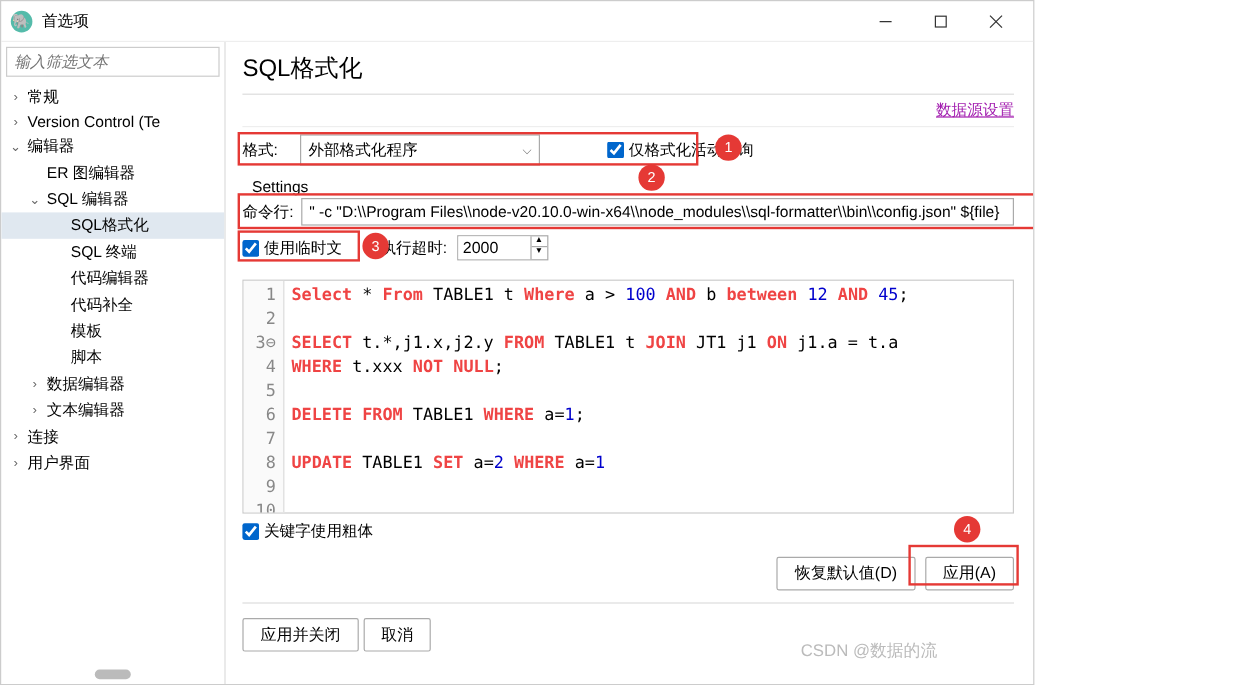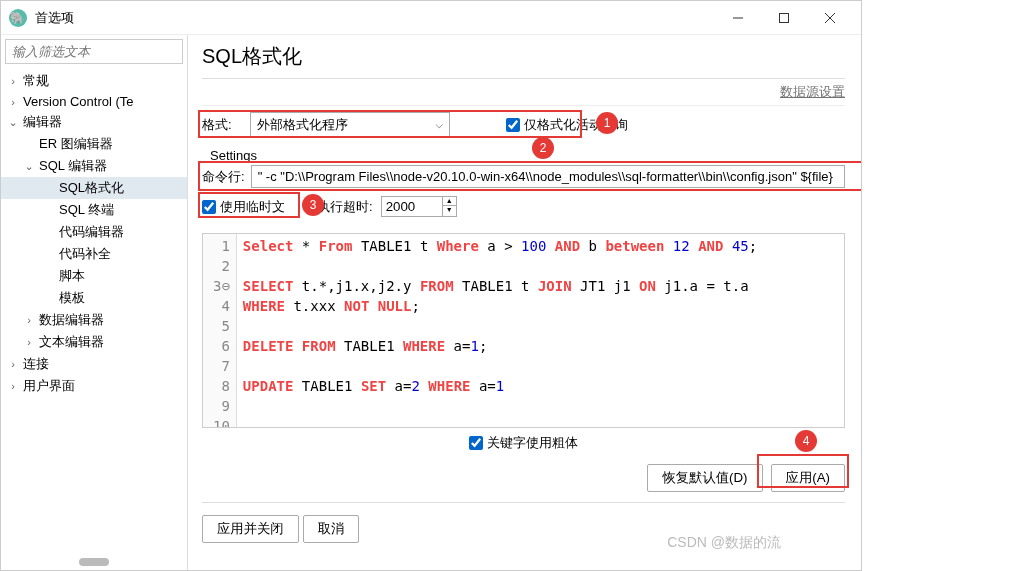--- a/index.html
+++ b/index.html
@@ -24,21 +24,21 @@
     .tree-item.selected { background: #e0e8f0; }
     .tree-toggle { width: 16px; text-align: center; color: #666; font-size: 11px; }
     .tree-label { padding-left: 2px; }
     .indent-1 { padding-left: 20px; }
     .indent-2 { padding-left: 40px; }
     .scrollbar-thumb { width: 30px; height: 8px; background: #bbb; border-radius: 4px; margin: 4px auto; }
     
     .main { flex: 1; display: flex; flex-direction: column; padding: 6px 16px 0 14px; position: relative; overflow: hidden; }
     .main-title { font-size: 20px; padding: 2px 0 8px; border-bottom: 1px solid #ddd; }
     .top-link { text-align: right; padding: 4px 0; border-bottom: 1px solid #eee; }
-    .top-link a { color: #737373; text-decoration: underline; cursor: pointer; }
+    .top-link a { color: #a21caf; text-decoration: underline; cursor: pointer; }
     
     .form-row { display: flex; align-items: center; padding: 6px 0; gap: 8px; position: relative; }
     .form-label { min-width: 40px; }
     .form-select { padding: 3px 6px; border: 1px solid #aaa; width: 200px; background: #fff; position: relative; display: flex; align-items: center; }
     .form-select .sel-arrow { margin-left: auto; font-size: 10px; color: #666; }
     .checkbox-wrap { display: flex; align-items: center; gap: 4px; }
     .checkbox-wrap input[type=checkbox] { accent-color: #0066cc; width: 14px; height: 14px; }
     
     .settings-group { border: none; margin-top: 4px; }
     .settings-legend { font-size: 13px; padding: 0 4px 2px 8px; }
@@ -52,21 +52,21 @@
     .spinner-btns span:last-child { border-bottom: none; }
     
     .code-editor { border: 1px solid #ccc; margin-top: 10px; height: 195px; display: flex; overflow: hidden; font-family: Consolas, monospace; font-size: 14px; }
     .gutter { background: #fafafa; border-right: 1px solid #ddd; padding: 2px 6px 2px 10px; text-align: right; color: #888; }
     .gutter div { line-height: 20px; }
     .code-lines { flex: 1; padding: 2px 6px; }
     .code-lines div { line-height: 20px; white-space: pre; }
     .kw { color: #ef4444; font-weight: bold; }
     .num { color: #0000cd; }
     
-    .bold-kw-row { padding: 6px 0; display: flex; align-items: center; gap: 4px; justify-content: center; }
+    .bold-kw-row { padding: 6px 0; display: flex; align-items: center; gap: 4px; }
     
     .apply-row { display: flex; justify-content: flex-end; gap: 8px; padding: 6px 0 10px; border-bottom: 1px solid #ddd; }
     .btn { padding: 4px 14px; border: 1px solid #aaa; background: #fff; cursor: pointer; border-radius: 2px; }
     
     .footer { display: flex; justify-content: flex-start; gap: 4px; padding: 12px 0 0; }
     
     .red-box { border: 2px solid #e53935; position: absolute; pointer-events: none; z-index: 5; }
     .red-badge { width: 22px; height: 22px; background: #e53935; color: #fff; border-radius: 50%; display: flex; align-items: center; justify-content: center; font-size: 12px; position: absolute; z-index: 6; pointer-events: none; }
     
     .watermark { position: absolute; bottom: 18px; right: 80px; color: #bbb; font-size: 14px; z-index: 3; pointer-events: none; }
@@ -135,25 +135,25 @@
           <div class="tree-item indent-2">
             <span class="tree-toggle"></span>
             <span class="tree-label">代码编辑器</span>
           </div>
           <div class="tree-item indent-2">
             <span class="tree-toggle"></span>
             <span class="tree-label">代码补全</span>
           </div>
           <div class="tree-item indent-2">
             <span class="tree-toggle"></span>
+            <span class="tree-label">模板</span>
+          </div>
+          <div class="tree-item indent-2">
+            <span class="tree-toggle"></span>
             <span class="tree-label">脚本</span>
-          </div>
-          <div class="tree-item indent-2">
-            <span class="tree-toggle"></span>
-            <span class="tree-label">模板</span>
           </div>
           <div class="tree-item indent-1">
             <span class="tree-toggle">›</span>
             <span class="tree-label">数据编辑器</span>
           </div>
           <div class="tree-item indent-1">
             <span class="tree-toggle">›</span>
             <span class="tree-label">文本编辑器</span>
           </div>
           <div class="tree-item indent-0">

